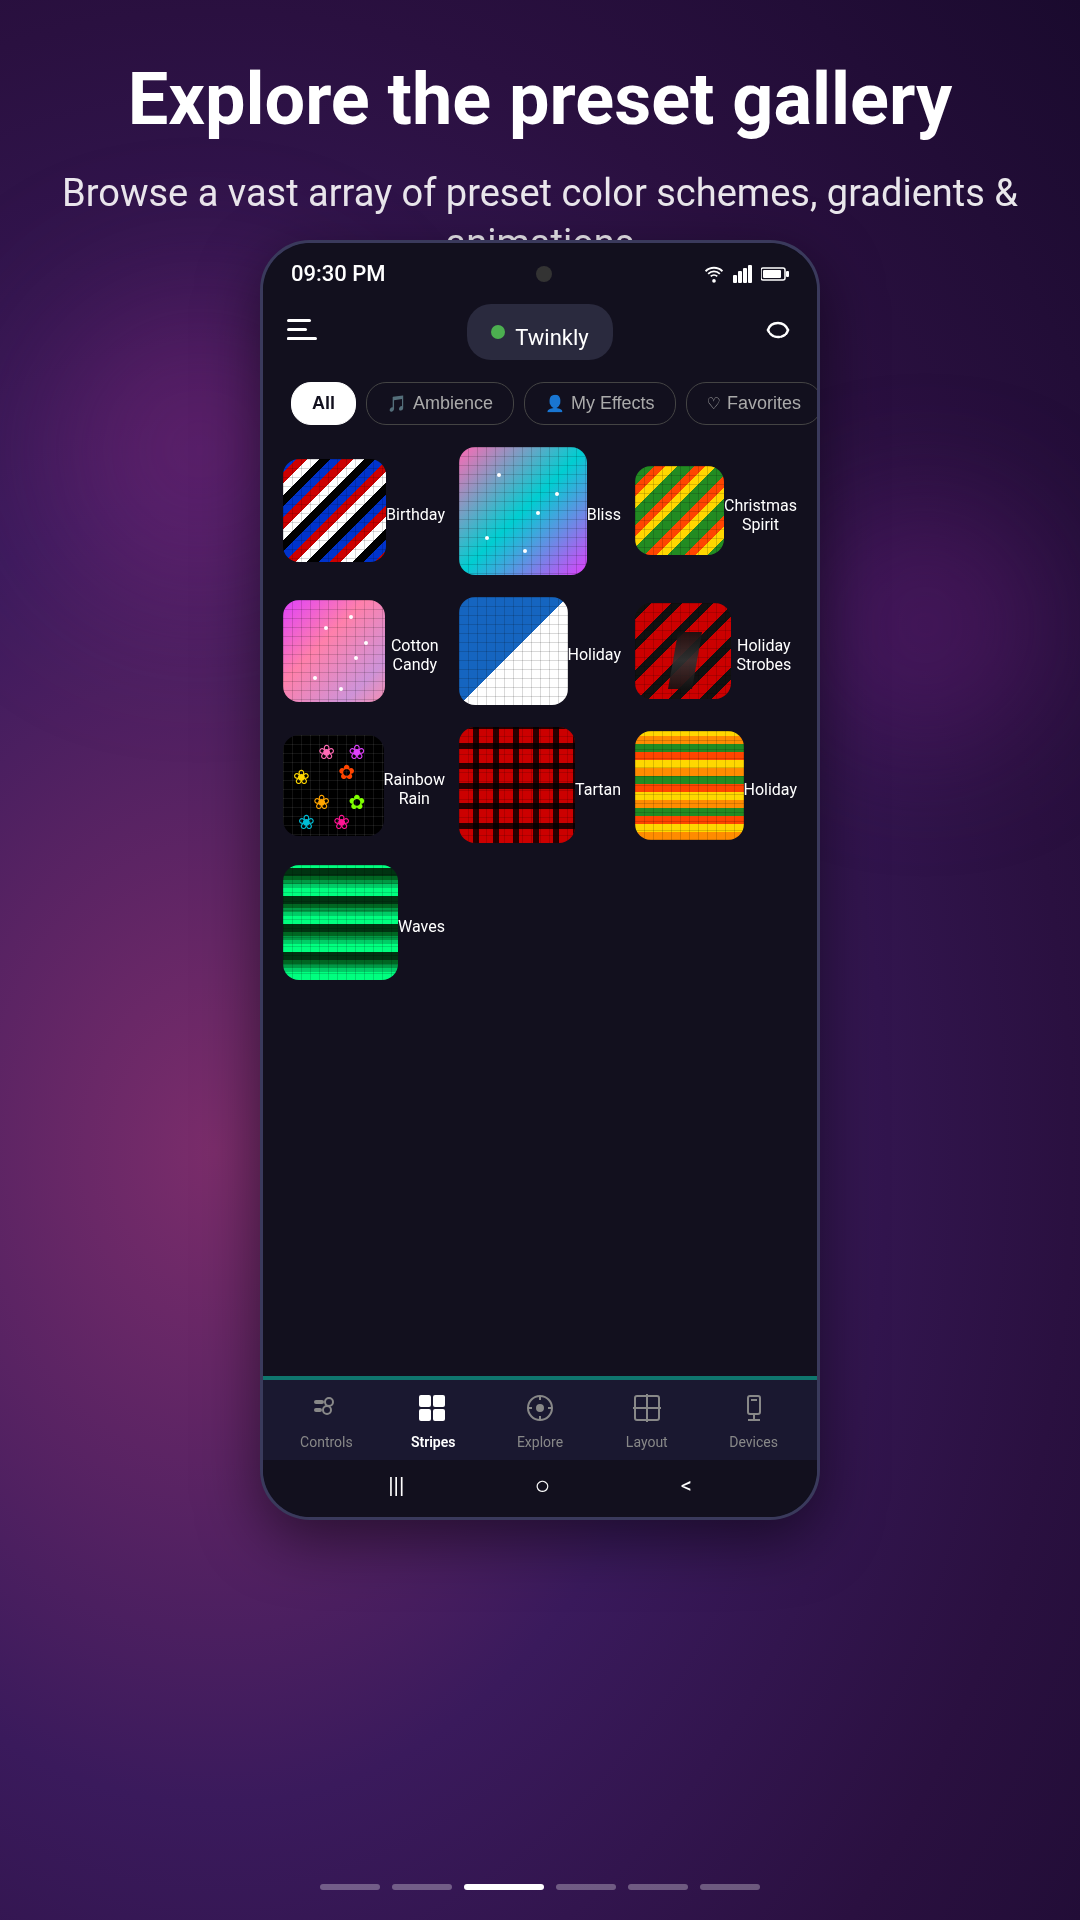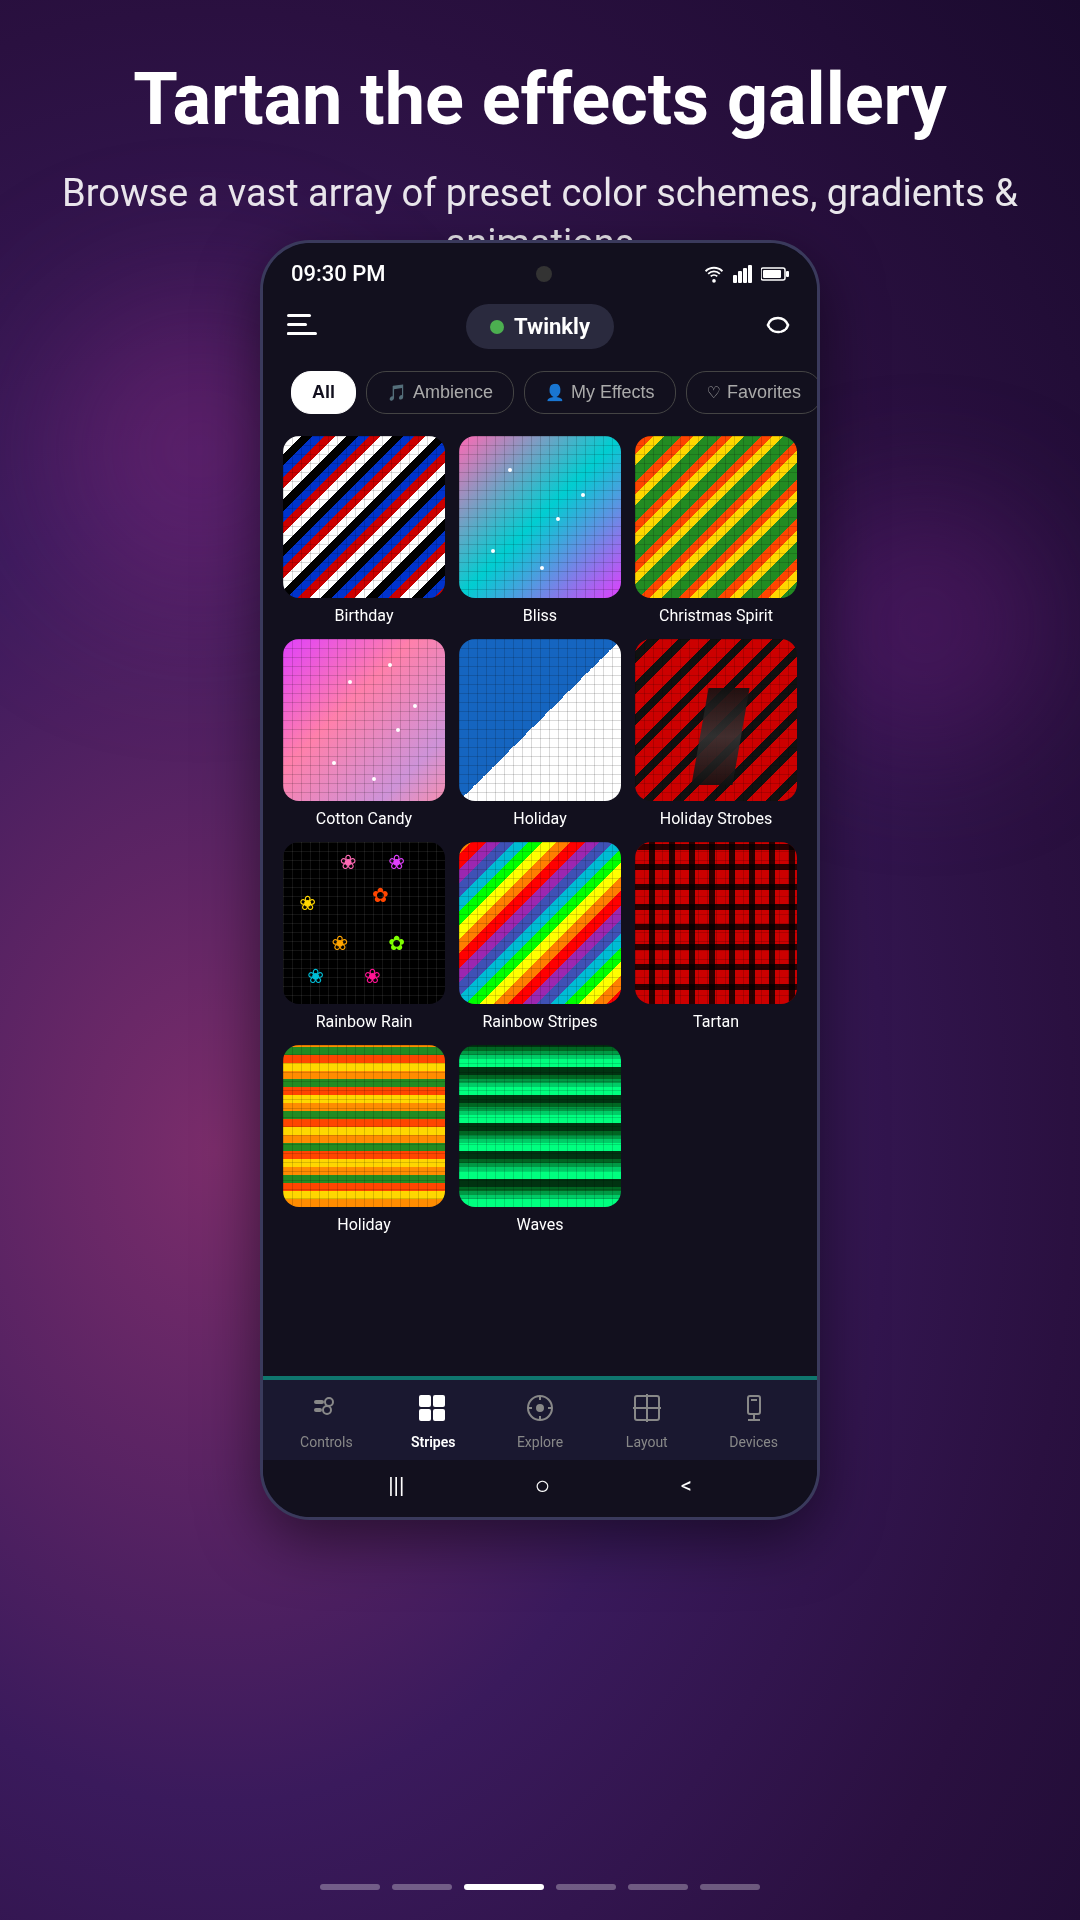--- a/index.html
+++ b/index.html
@@ -111,21 +111,22 @@
     .brand-dot {
       width: 14px;
       height: 14px;
       background: #4caf50;
       border-radius: 50%;
     }
 
     .brand-name {
       color: white;
       font-size: 22px;
-      font-weight: 700;
+      font-weight: 400;
+      margin-top: 11px;
     }
 
     .filter-tabs {
       display: flex;
       gap: 10px;
       padding: 12px 28px;
       overflow: hidden;
       flex-shrink: 0;
     }
 
@@ -161,21 +162,21 @@
       display: grid;
       grid-template-columns: repeat(3, 1fr);
       gap: 14px;
       align-content: start;
     }
 
     .effects-grid::-webkit-scrollbar { display: none; }
 
     .effect-item {
       display: flex;
-      flex-direction: column;
+      flex-direction: row;
       align-items: center;
       cursor: pointer;
     }
 
     .effect-thumb {
       width: 100%;
       aspect-ratio: 1;
       border-radius: 16px;
       overflow: hidden;
       margin-bottom: 8px;
@@ -375,21 +376,21 @@
       font-size: 20px;
     }
   </style>
 </head>
 <body>
 
 <div style="position:absolute;top:300px;left:50px;width:300px;height:300px;background:rgba(180,50,150,0.3);border-radius:50%;filter:blur(80px);"></div>
 <div style="position:absolute;top:500px;right:30px;width:250px;height:250px;background:rgba(100,30,120,0.4);border-radius:50%;filter:blur(60px);"></div>
 
 <div class="header-section">
-  <div class="header-title">Tartan the effects gallery</div>
+  <div class="header-title">Explore the preset gallery</div>
   <div class="header-subtitle">Browse a vast array of preset color schemes, gradients &amp; animations</div>
 </div>
 
 <div class="phone-container">
   <div class="phone-screen">
 
     <div class="status-bar">
       <span class="status-time">09:30 PM</span>
       <div class="status-camera"></div>
       <div class="status-icons">
@@ -537,29 +538,20 @@
             <div class="flower" style="top:25%;left:55%;color:#ff4500;">✿</div>
             <div class="flower" style="top:55%;left:30%;color:#ffa500;">❀</div>
             <div class="flower" style="top:55%;left:65%;color:#7fff00;">✿</div>
             <div class="flower" style="top:75%;left:15%;color:#00bcd4;">❀</div>
             <div class="flower" style="top:75%;left:50%;color:#ff1493;">❀</div>
           </div>
         </div>
         <span class="effect-name">Rainbow Rain</span>
       </div>
 
-      <div class="effect-item">
-        <div class="effect-thumb">
-          <div class="thumb-relative">
-            <div class="thumb-rainbow-stripes-inner"></div>
-            <div class="pixel-overlay"></div>
-          </div>
-        </div>
-        <span class="effect-name">Rainbow Stripes</span>
-      </div>
 
       <div class="effect-item">
         <div class="effect-thumb">
           <div class="thumb-relative">
             <div class="thumb-tartan-inner"></div>
             <div class="pixel-overlay"></div>
           </div>
         </div>
         <span class="effect-name">Tartan</span>
       </div>

